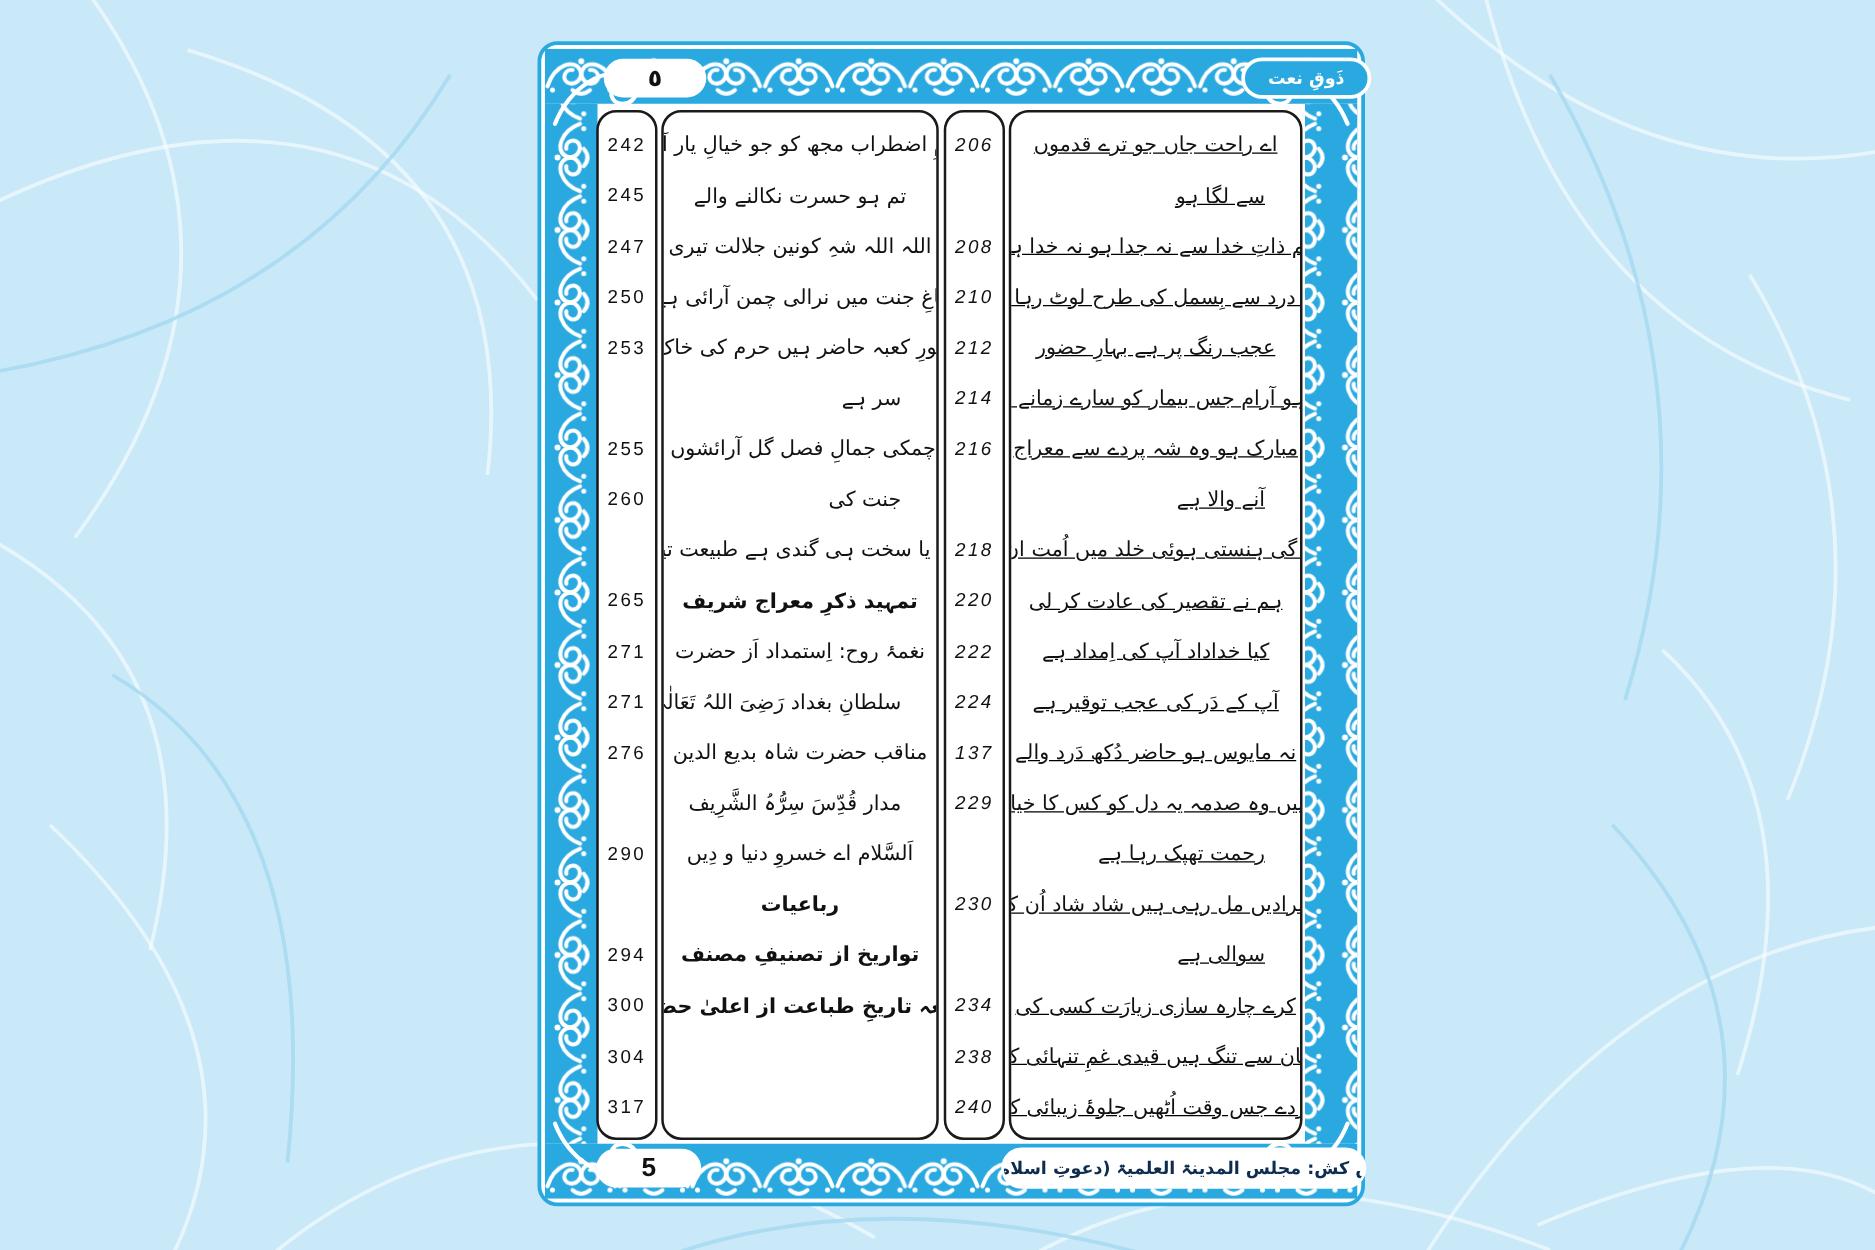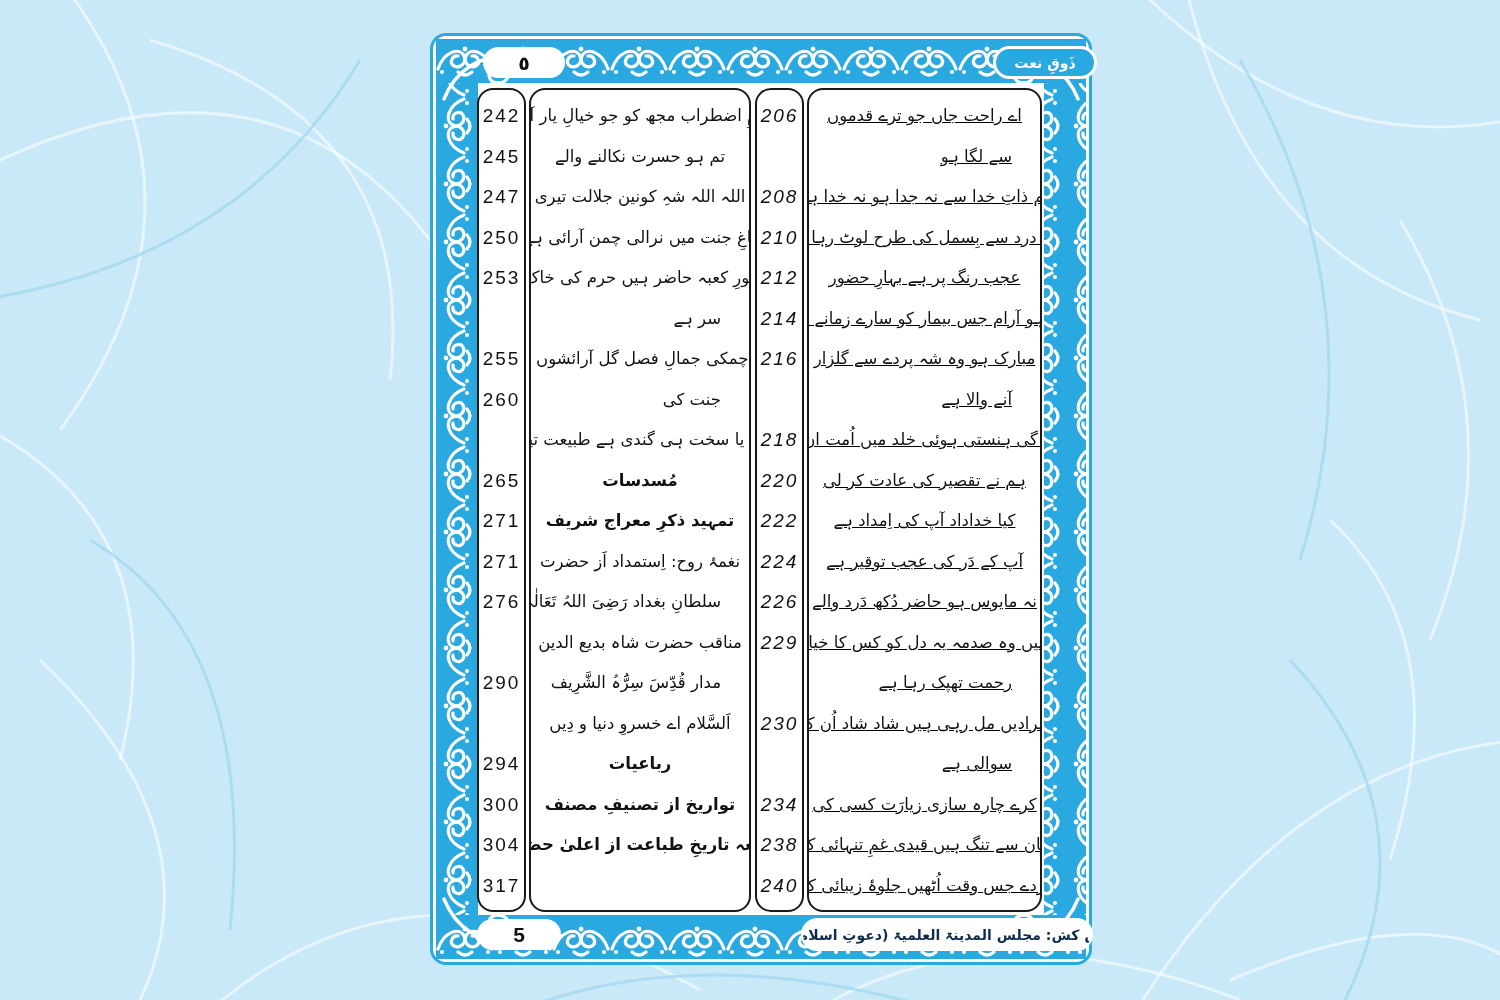--- a/index.html
+++ b/index.html
@@ -44,21 +44,21 @@
     border:2px solid #1a1a1a;border-radius:16px;box-sizing:border-box;
     display:flex;flex-direction:column;padding:6px 0;overflow:hidden;
   }
   .numbox-left {left:477px;width:49px;}
   .textbox-left{left:529px;width:222px;}
   .numbox-right{left:755px;width:49px;font-style:italic;}
   .textbox-right{left:807px;width:235px;text-decoration:underline;}
 
   .row{height:40.5px;flex:0 0 40.5px;display:flex;align-items:center;justify-content:center;}
   .num-row{
-    font-family:"Liberation Sans",sans-serif;font-size:19px;color:#111;
+    font-family:"Liberation Sans",sans-serif;font-size:15px;color:#111;
     letter-spacing:2px;justify-content:center;
   }
   .text-row{
     direction:rtl;font-size:16.5px;color:#111;line-height:1.1;
     padding:0 8px;white-space:nowrap;justify-content:center;width:100%;
     box-sizing:border-box;
   }
   .text-row.cont{justify-content:flex-start;padding-right:28px;} 
   .text-row.head{font-weight:bold;}
 </style>
@@ -175,21 +175,20 @@
 <div class="box textbox-left" id="left-text">
     <div class="row text-row first">دمِ اضطراب مجھ کو جو خیالِ یار آئے</div>
     <div class="row text-row first">تم ہو حسرت نکالنے والے</div>
     <div class="row text-row first">اللہ اللہ شہِ کونین جلالت تیری</div>
     <div class="row text-row first">باغِ جنت میں نرالی چمن آرائی ہے</div>
     <div class="row text-row first">حضورِ کعبہ حاضر ہیں حرم کی خاک پر</div>
     <div class="row text-row cont">سر ہے</div>
     <div class="row text-row first">سحر چمکی جمالِ فصل گل آرائشوں پر ہے</div>
     <div class="row text-row cont">جنت کی</div>
     <div class="row text-row first">نجد یا سخت ہی گندی ہے طبیعت تیری</div>
-    <div class="row text-row head">مُسدسات</div>
     <div class="row text-row head">تمہید ذکرِ معراج شریف</div>
     <div class="row text-row first">نغمۂ روح: اِستمداد اَز حضرت</div>
     <div class="row text-row cont">سلطانِ بغداد رَضِیَ اللہُ تَعَالٰی عَنْہ</div>
     <div class="row text-row first">مناقب حضرت شاہ بدیع الدین</div>
     <div class="row text-row cont">مدار قُدِّسَ سِرُّہُ الشَّرِیف</div>
     <div class="row text-row first">اَلسَّلام اے خسروِ دنیا و دِیں</div>
     <div class="row text-row head">رباعیات</div>
     <div class="row text-row head">تواریخ از تصنیفِ مصنف</div>
     <div class="row text-row head">قطعہ تاریخِ طباعت از اعلیٰ حضرت</div>
   </div>
@@ -199,37 +198,37 @@
     <div class="row num-row">208</div>
     <div class="row num-row">210</div>
     <div class="row num-row">212</div>
     <div class="row num-row">214</div>
     <div class="row num-row">216</div>
     <div class="row num-row"></div>
     <div class="row num-row">218</div>
     <div class="row num-row">220</div>
     <div class="row num-row">222</div>
     <div class="row num-row">224</div>
-    <div class="row num-row">226</div>
+    <div class="row num-row">137</div>
     <div class="row num-row">229</div>
     <div class="row num-row"></div>
     <div class="row num-row">230</div>
     <div class="row num-row"></div>
     <div class="row num-row">234</div>
     <div class="row num-row">238</div>
     <div class="row num-row">240</div>
   </div>
 <div class="box textbox-right" id="right-text">
     <div class="row text-row first">اے راحت جاں جو ترے قدموں</div>
     <div class="row text-row cont">سے لگا ہو</div>
     <div class="row text-row first">تم ذاتِ خدا سے نہ جدا ہو نہ خدا ہو</div>
     <div class="row text-row first">دل درد سے بِسمل کی طرح لوٹ رہا ہو</div>
     <div class="row text-row first">عجب رنگ پر ہے بہارِ حضور</div>
     <div class="row text-row first">نہ ہو آرام جس بیمار کو سارے زمانے سے</div>
-    <div class="row text-row first">مبارک ہو وہ شہ پردے سے گلزار</div>
+    <div class="row text-row first">مبارک ہو وہ شہ پردے سے معراج</div>
     <div class="row text-row cont">آنے والا ہے</div>
     <div class="row text-row first">جائے گی ہنستی ہوئی خلد میں اُمت ان کی</div>
     <div class="row text-row first">ہم نے تقصیر کی عادت کر لی</div>
     <div class="row text-row first">کیا خداداد آپ کی اِمداد ہے</div>
     <div class="row text-row first">آپ کے دَر کی عجب توقیر ہے</div>
     <div class="row text-row first">نہ مایوس ہو حاضر دُکھ دَرد والے</div>
     <div class="row text-row first">نہیں وہ صدمہ یہ دل کو کس کا خیالِ</div>
     <div class="row text-row cont">رحمت تھپک رہا ہے</div>
     <div class="row text-row first">مُرادیں مل رہی ہیں شاد شاد اُن کا</div>
     <div class="row text-row cont">سوالی ہے</div>

